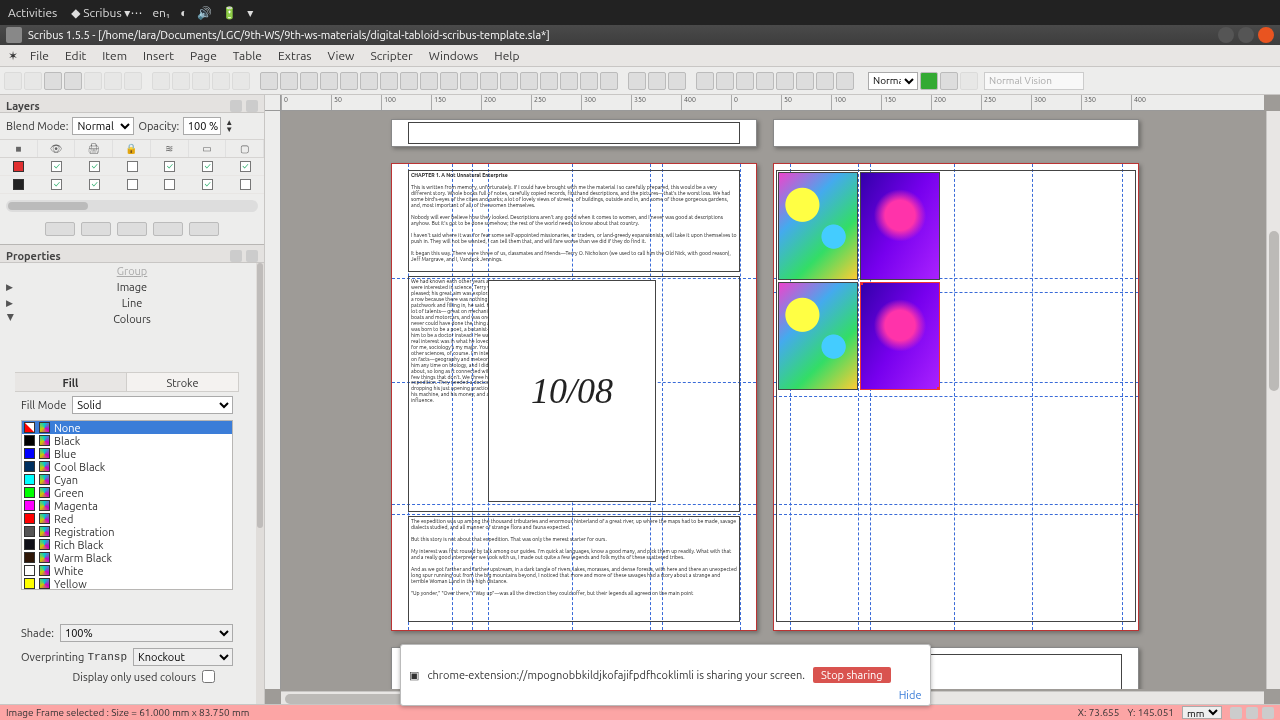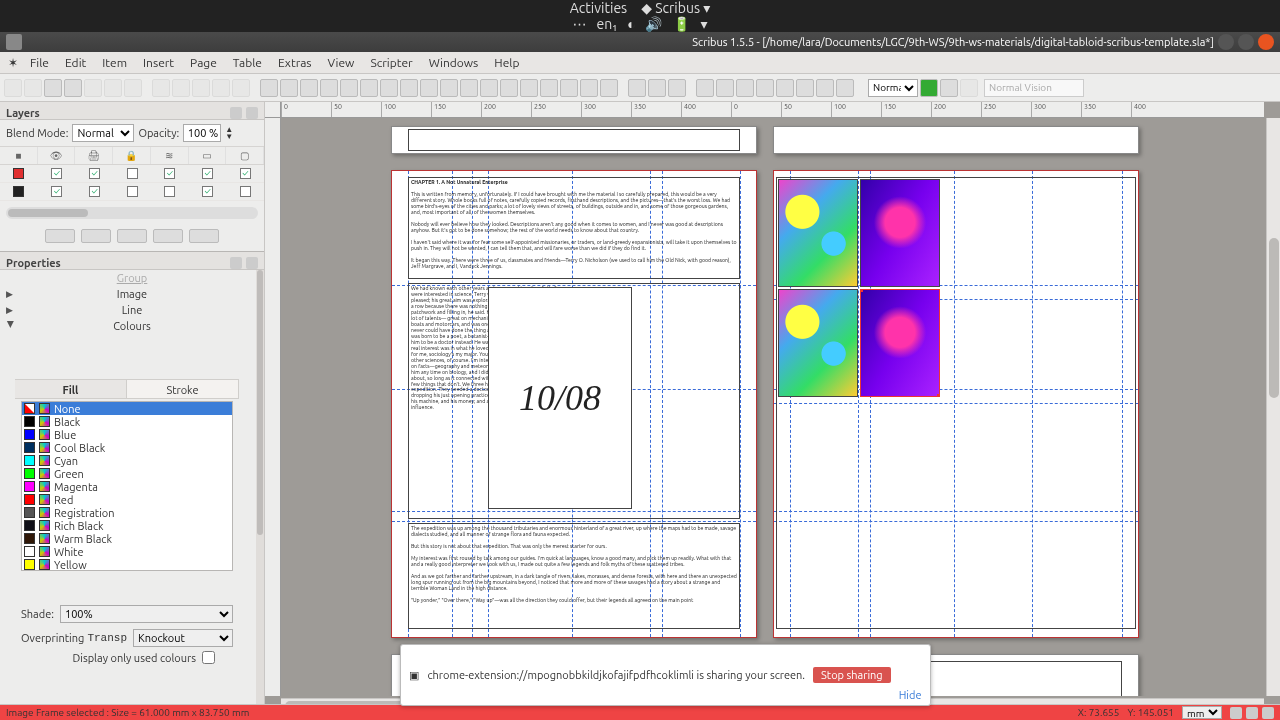--- a/index.html
+++ b/index.html
@@ -1,27 +1,27 @@
 <!DOCTYPE html>
 <html><head>
 <meta charset="utf-8">
 <style>
 * { margin: 0; padding: 0; box-sizing: border-box; font-family: Ubuntu, "Segoe UI", sans-serif; }
 body { background: #3a3a3a; font-size: 11px; color: #333; overflow: hidden; width: 1280px; height: 720px; }
 
 
-.sysbar { background: #222; color: #ddd; height: 32px; display: flex; align-items: center; padding: 0 8px; font-size: 14px; flex-direction: column; }
+.sysbar { background: #222; color: #ddd; height: 25px; display: flex; align-items: center; padding: 0 8px; font-size: 12px; }
 .sysbar .left { display: flex; gap: 14px; }
 .sysbar .center { flex: 1; text-align: center; }
 .sysbar .right { display: flex; gap: 10px; align-items: center; }
 .sysbar-item { cursor: pointer; }
 
 
 .titlebar { background: linear-gradient(#4a4a4a,#3d3d3d); color: #fff; height: 20px; display: flex; align-items: center; padding: 0 6px; font-size: 11px; }
-.titlebar .title { flex: 1; text-align: right; }
+.titlebar .title { flex: 1; text-align: left; }
 .winbtn { width: 16px; height: 16px; border-radius: 8px; margin-left: 4px; display: inline-block; }
 .winbtn.min { background: #555; }
 .winbtn.max { background: #555; }
 .winbtn.close { background: #e95420; }
 .winbtn.appicon { background: #888; border-radius: 2px; margin-right: 6px; margin-left: 0; }
 
 
 .menubar { background: #e8e6e4; height: 22px; display: flex; align-items: center; padding: 0 4px; border-bottom: 1px solid #c8c6c4; font-size: 12px; }
 .menuitem { padding: 2px 8px; cursor: pointer; }
 
@@ -132,21 +132,21 @@
 .sb-h .thumb { position:absolute; left:4px; top:2px; width:60%; height:10px; background:#bcbab7; border-radius:5px; }
 .sb-v { position:absolute; right:0; top:16px; bottom:16px; width:14px; background:#e8e6e4; border-left:1px solid #c8c6c4; }
 .sb-v .thumb { position:absolute; top:120px; left:2px; width:10px; height:160px; background:#bcbab7; border-radius:5px; }
 
 
 .sharebar { position:fixed; left:400px; bottom:14px; background:#fff; border:1px solid #bbb; border-radius:3px; box-shadow:0 1px 4px rgba(0,0,0,.3); padding:4px 8px; display:flex; align-items:center; gap:8px; font-size:11px; z-index:100; }
 .sharebar .stop { background:#d9534f; color:#fff; padding:2px 8px; border-radius:2px; cursor:pointer; }
 .sharebar .hide { color:#3b7dd8; cursor:pointer;margin-top:40px; }
 
 
-.statusbar { position:fixed; left:0; right:0; bottom:0; height:16px; background:#ef4444; border-top:1px solid #c8c6c4; display:flex; align-items:center; padding:0 6px; font-size:10px; color:#333; }
+.statusbar { position:fixed; left:0; right:0; bottom:0; height:16px; background:#fca5a5; border-top:1px solid #c8c6c4; display:flex; align-items:center; padding:0 6px; font-size:10px; color:#333; }
 .statusbar .sleft { flex:1; }
 .statusbar .coords { display:flex; gap:8px; }
 .statusbar .unit-sel { width:40px; height:13px; font-size:10px; margin-left:8px; border:1px solid #aaa; }
 .statusbar .sicons { display:flex; gap:4px; margin-left:8px; }
 .statusbar .sicons span { width:12px; height:12px; background:#ccc; border-radius:2px; }
 .pb-scroll { position:absolute; right:0; top:0; bottom:0; width:8px; background:#e0ddda; }
 .pb-scroll::after { content:""; position:absolute; left:1px; top:0; width:6px; height:60%; background:#bfbcba; border-radius:3px; }
 
 .layers-panel { border-bottom:1px solid #b8b6b4; }
 .properties-panel { flex:1; display:flex; flex-direction:column; min-height:0; }
@@ -360,20 +360,24 @@
             </div>
           <div class="prop-row expanded">
               <span class="arrow">▶</span>
               <span class="label">Colours</span>
             </div>
 
           <div class="colours-body">
             <div class="tabs-fs">
               <div class="active">Fill</div>
               <div>Stroke</div>
+            </div>
+            <div class="fillmode-row">
+              <label>Fill Mode</label>
+              <select><option>Solid</option></select>
             </div>
             <div class="color-list" id="color-list">
                 <div class="color-item sel">
                   <span class="csw" style="background:#fff;background-image:linear-gradient(45deg,red 48%,transparent 52%)"></span>
                   <span class="csw" style="background:conic-gradient(#0cc,#c0c,#cc0,#0cc)"></span>
                   <span>None</span>
                 </div>
                 <div class="color-item">
                   <span class="csw" style="background:#000000"></span>
                   <span class="csw" style="background:conic-gradient(#0cc,#c0c,#cc0,#0cc)"></span>
@@ -516,21 +520,21 @@
             <div class="textframe" style="left:16px;top:6px;right:16px;height:102px">
               <b>CHAPTER 1. A Not Unnatural Enterprise</b><br><br>
               <span>This is written from memory, unfortunately. If I could have brought with me the material I so carefully prepared, this would be a very different story. Whole books full of notes, carefully copied records, firsthand descriptions, and the pictures—that's the worst loss. We had some bird's-eyes of the cities and parks; a lot of lovely views of streets, of buildings, outside and in, and some of those gorgeous gardens, and, most important of all, of the women themselves.</span><br><br>
               <span>Nobody will ever believe how they looked. Descriptions aren't any good when it comes to women, and I never was good at descriptions anyhow. But it's got to be done somehow; the rest of the world needs to know about that country.</span><br><br>
               <span>I haven't said where it was for fear some self-appointed missionaries, or traders, or land-greedy expansionists, will take it upon themselves to push in. They will not be wanted, I can tell them that, and will fare worse than we did if they do find it.</span><br><br>
               <span>It began this way. There were three of us, classmates and friends—Terry O. Nicholson (we used to call him the Old Nick, with good reason), Jeff Margrave, and I, Vandyck Jennings.</span>
             </div>
             <div class="textframe" style="left:16px;top:112px;right:16px;height:236px">
               <div class="two-col-text">We had known each other years and years, and in spite of all of us were interested in science. Terry was rich enough to do as he pleased; his great aim was exploration. He used to make all kinds of a row because there was nothing left to explore now, only patchwork and filling in, he said. He filled in well enough —he had a lot of talents— great on mechanics and electricity. Had all kinds of boats and motorcars, and was one of the best of our airmen. We never could have done the thing at all without Terry. Jeff Margrave was born to be a poet, a botanist—or both—but his folks persuaded him to be a doctor instead. He was a good one, for his age, but his real interest was in what he loved to call 'the wonders of science.' As for me, sociology's my major. You have to back that up with a lot of other sciences, of course. I'm interested in them all. Terry was strong on facts—geography and meteorology and those; Jeff could beat him any time on biology, and I didn't care what it was they talked about, so long as it connected with human life, somehow. There are few things that don't. We three had a chance to join a big scientific expedition. They needed a doctor, and that gave Jeff an excuse for dropping his just opening practice; they needed Terry's experience, his machine, and his money; and as for me, I got in through Terry's influence.</div>
             </div>
-            <div class="bigdate" style="left:96px;top:116px;width:144px;height:222px">10/08</div>
+            <div class="bigdate" style="left:96px;top:116px;width:168px;height:222px">10/08</div>
             <div class="textframe" style="left:16px;top:352px;right:16px;bottom:8px">
               <span>The expedition was up among the thousand tributaries and enormous hinterland of a great river, up where the maps had to be made, savage dialects studied, and all manner of strange flora and fauna expected.</span><br><br>
               <span>But this story is not about that expedition. That was only the merest starter for ours.</span><br><br>
               <span>My interest was first roused by talk among our guides. I'm quick at languages, know a good many, and pick them up readily. What with that and a really good interpreter we took with us, I made out quite a few legends and folk myths of these scattered tribes.</span><br><br>
               <span>And as we got farther and farther upstream, in a dark tangle of rivers, lakes, morasses, and dense forests, with here and there an unexpected long spur running out from the big mountains beyond, I noticed that more and more of these savages had a story about a strange and terrible Woman Land in the high distance.</span><br><br>
               <span>"Up yonder," "Over there," "Way up"—was all the direction they could offer, but their legends all agreed on the main point</span>
             </div>
           </div>
 
           <div class="page mainR">

